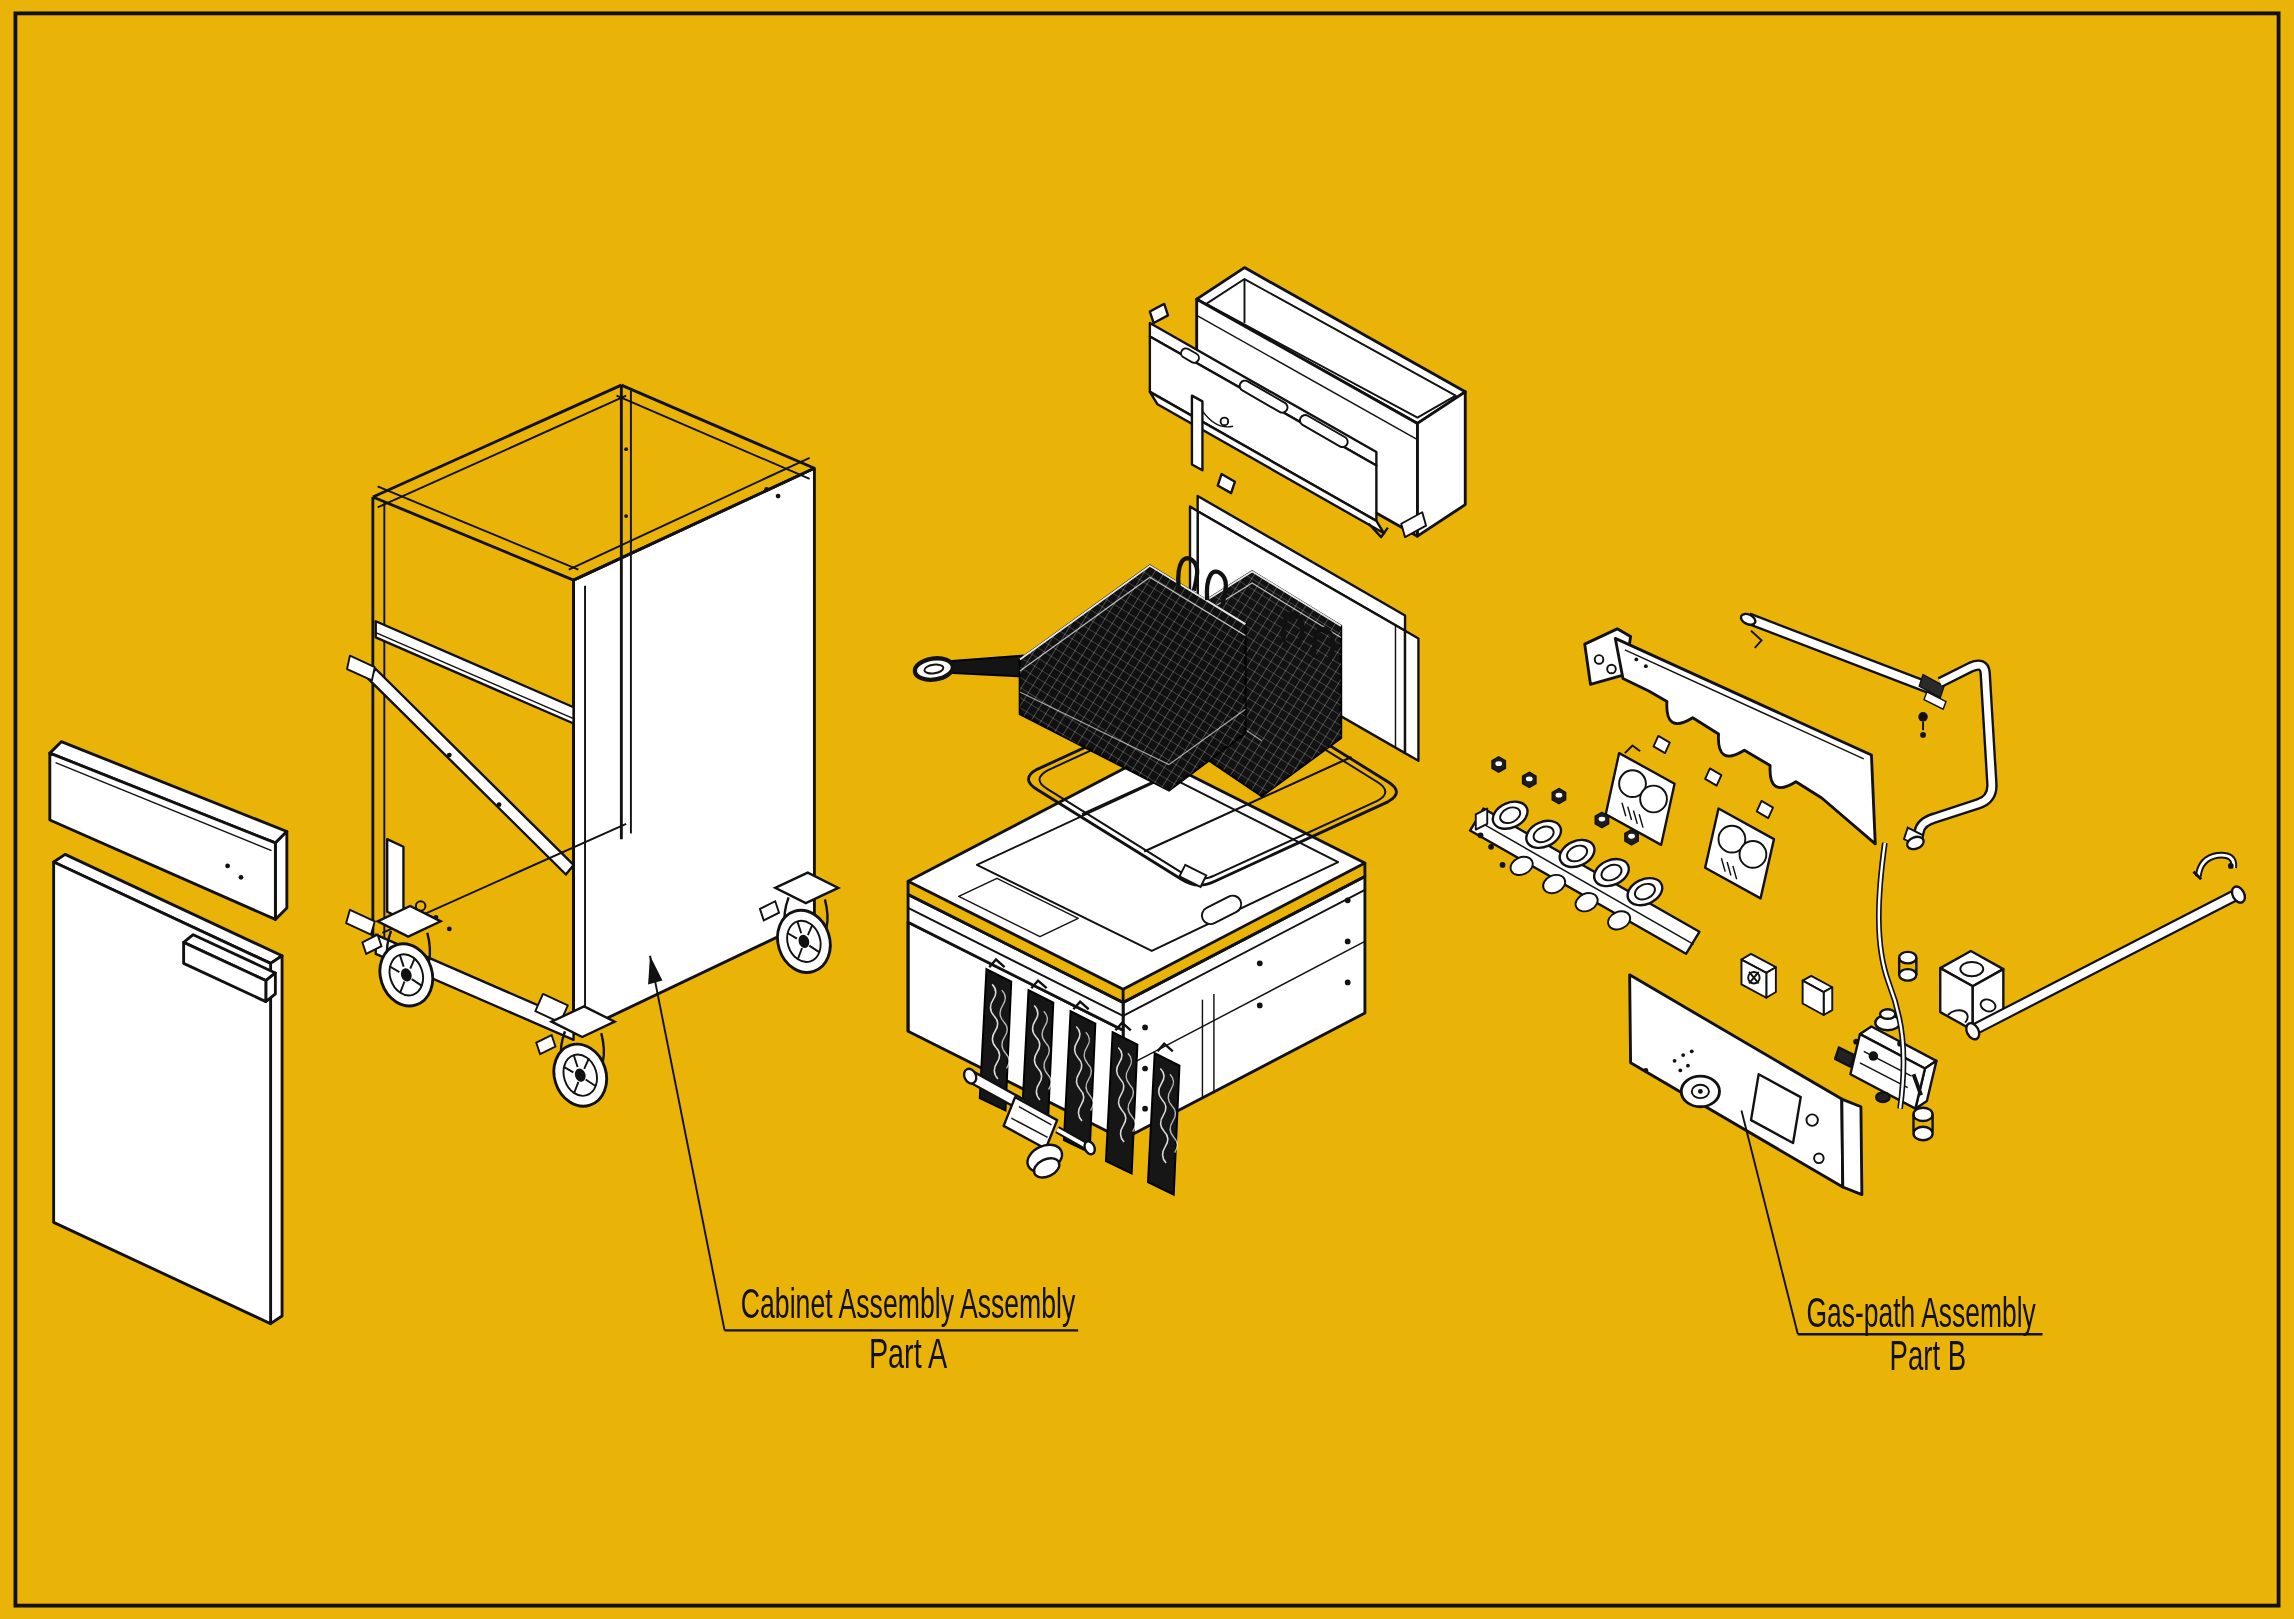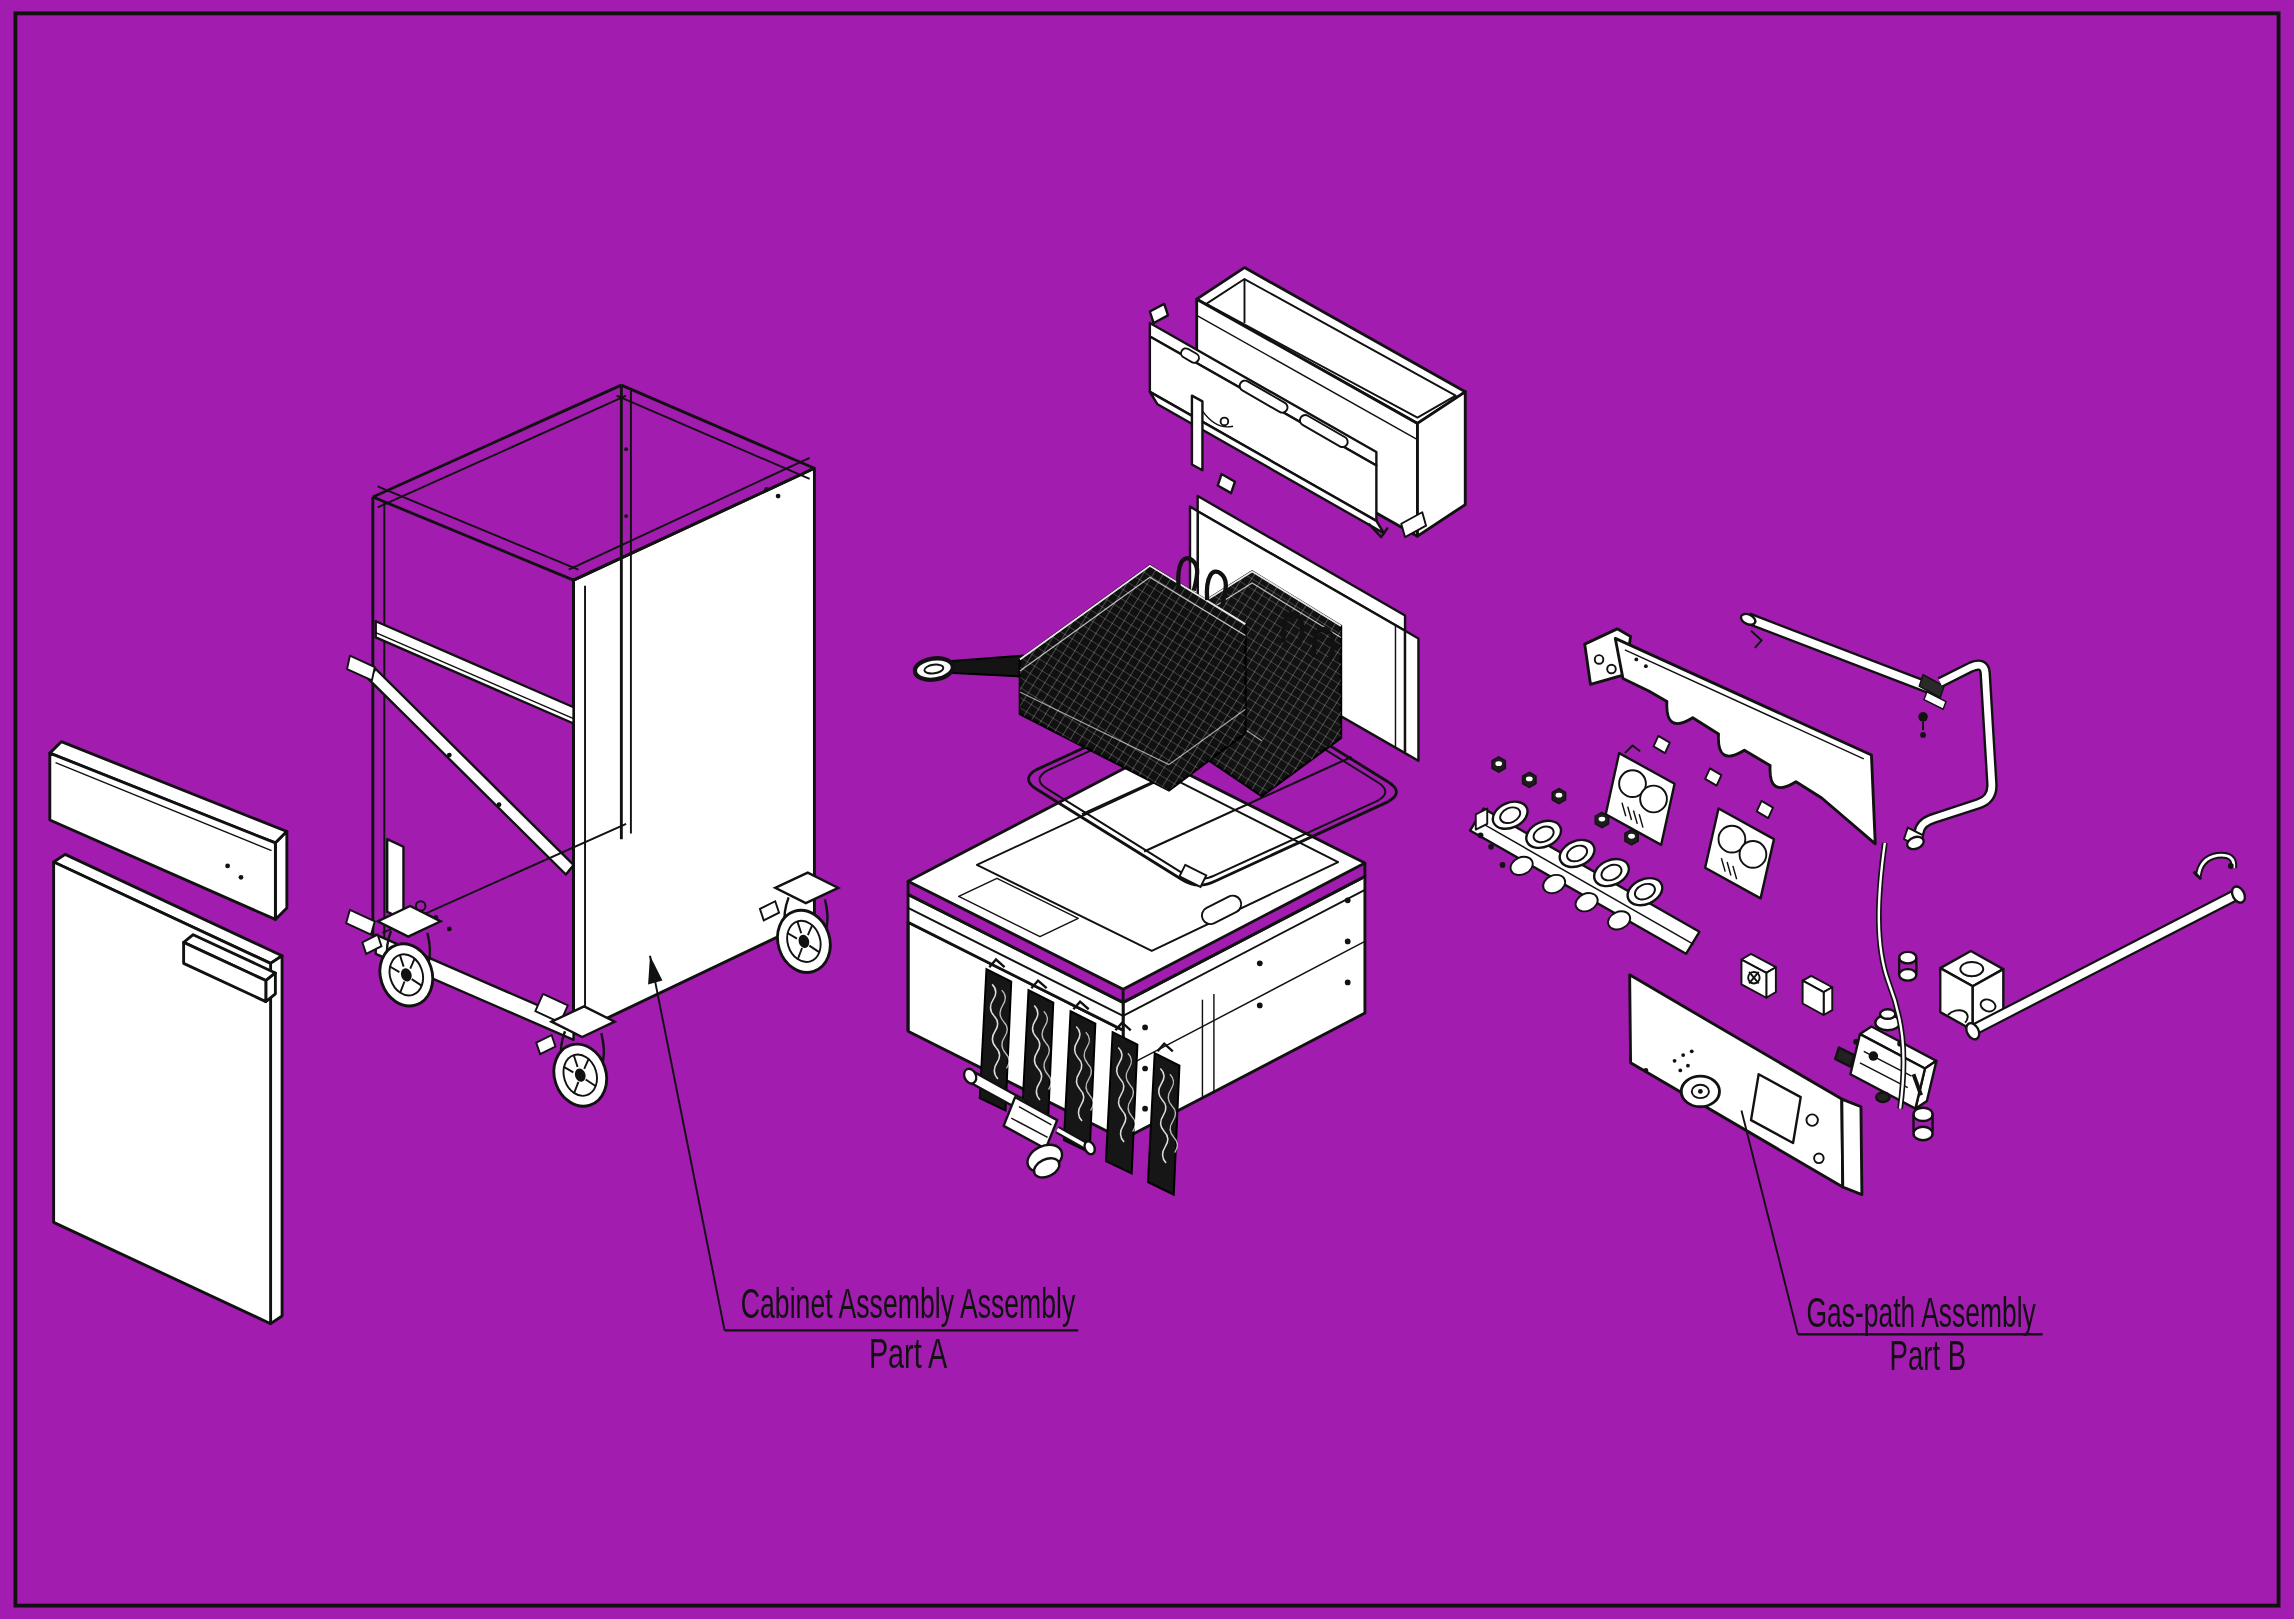--- a/index.html
+++ b/index.html
@@ -1,16 +1,16 @@
 <!DOCTYPE html>
 <html><head>
 <meta charset="utf-8">
 <style>
   html,body{margin:0;padding:0;background:#e8e8e8;}
-  .page{position:relative;width:2294px;height:1619px;background:#a21caf;margin:0 auto;
+  .page{position:relative;width:2294px;height:1619px;background:#eab308;margin:0 auto;
         font-family:"Liberation Sans",sans-serif;}
   svg{display:block;width:2294px;height:1619px;}
   .callout-text{font-family:"Liberation Sans",sans-serif;font-size:44px;fill:#111;}
 </style>
 </head>
 <body>
 
 <div class="page">
 <svg viewBox="0 0 2400 1694">
   <defs>

